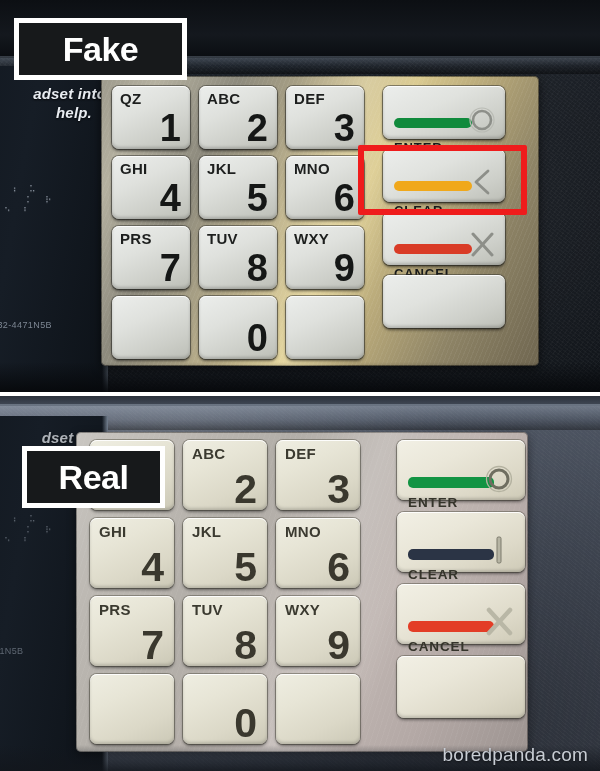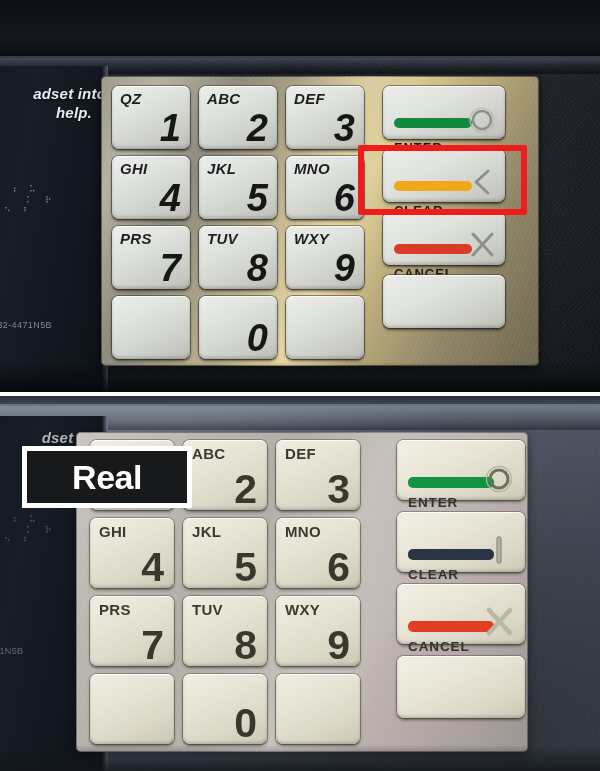--- a/index.html
+++ b/index.html
@@ -212,21 +212,20 @@
     display: block;
   }
   
   #panel-fake .key {
     background: linear-gradient(155deg, #eceeec 0%, #dfe1dd 38%, #cdcfc9 72%, #bcbeb6 100%);
     box-shadow:
       inset 0 1px 0 rgba(255,255,255,.85),
       inset 0 -2px 3px rgba(0,0,0,.18),
       0 2px 3px rgba(0,0,0,.55),
       0 0 0 1px rgba(60,60,55,.55);
-    font-style: italic;
   }
   
   #panel-real .key {
     background: linear-gradient(155deg, #efeee2 0%, #e7e5d6 34%, #dbd8c7 70%, #cbc8b6 100%);
     box-shadow:
       inset 0 1px 0 rgba(255,255,255,.9),
       inset 0 -2px 3px rgba(0,0,0,.16),
       0 2px 3px rgba(0,0,0,.45),
       0 0 0 1px rgba(90,88,74,.5);
   }
@@ -333,21 +332,21 @@
   .badge {
     position: absolute;
     z-index: 60;
     background: #17191b;
     border: 5px solid #ffffff;
     display: flex;
     align-items: center;
     justify-content: center;
   }
   #badge-fake { left: 14px; top: 18px; width: 173px; height: 62px; }
-  #badge-real { left: 22px; top: 50px; width: 170px; height: 62px; }
+  #badge-real { left: 22px; top: 50px; width: 143px; height: 62px; }
   .badge span {
     color: #ffffff;
     font-size: 34px;
     font-weight: 700;
     letter-spacing: -.5px;
     line-height: 34px;
   }
 
   
   #watermark {
@@ -493,20 +492,23 @@
         </span>
       </div>
       <div class="fnkey blank">
         <span class="fnlabel"></span>
       </div>
     </div>
 
     <div id="highlight-rect"></div>
     <div class="bottom-shadow"></div>
 
+    <div class="badge" id="badge-fake">
+      <span>Fake</span>
+    </div>
   </div>
 
   <div class="divider"></div>
 
   <div class="panel" id="panel-real">
     <div class="machine-bg"></div>
     <div class="top-bezel"></div>
     <div class="fascia-ridge"></div>
 
     <div class="left-column">
@@ -613,13 +615,14 @@
       </div>
     </div>
 
     <div class="bottom-shadow"></div>
 
     <div class="badge" id="badge-real">
       <span>Real</span>
     </div>
   </div>
 
+  <div id="watermark">boredpanda.com</div>
 </div>
 
 </body></html>

